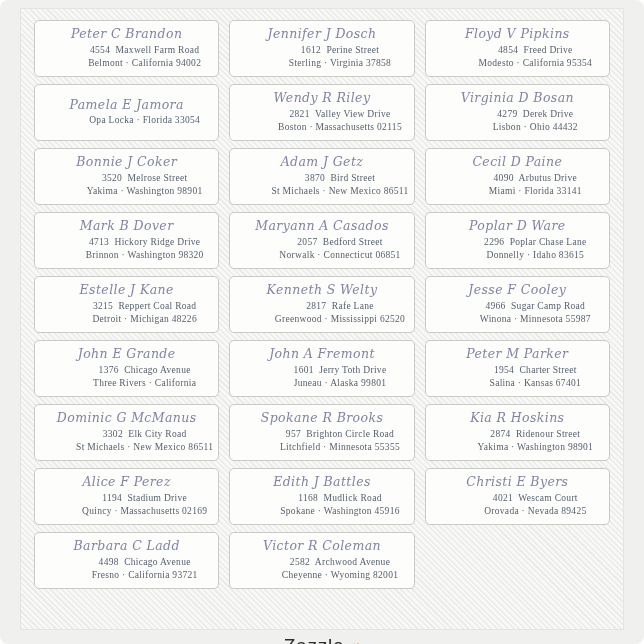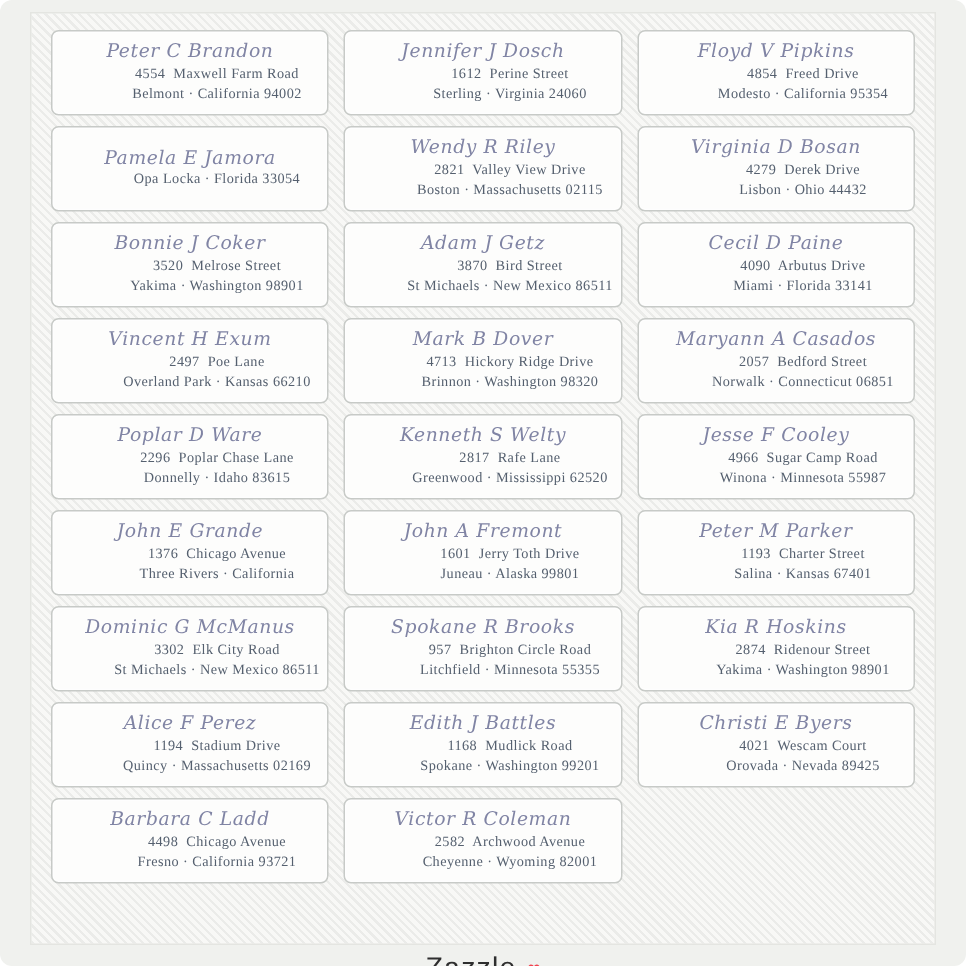--- a/index.html
+++ b/index.html
@@ -39,21 +39,21 @@
     <div class="grid">
 
       <div class="cell">
           <div class="nm">Peter C Brandon</div>
           <div class="ad">4554  Maxwell Farm Road</div>
           <div class="ad">Belmont · California 94002</div>
         </div>
       <div class="cell">
           <div class="nm">Jennifer J Dosch</div>
           <div class="ad">1612  Perine Street</div>
-          <div class="ad">Sterling · Virginia 24060</div>
+          <div class="ad">Sterling · Virginia 37858</div>
         </div>
       <div class="cell">
           <div class="nm">Floyd V Pipkins</div>
           <div class="ad">4854  Freed Drive</div>
           <div class="ad">Modesto · California 95354</div>
         </div>
 
       <div class="cell">
           <div class="nm">Pamela E Jamora</div>
           <div class="ad">Opa Locka · Florida 33054</div>
@@ -79,39 +79,39 @@
           <div class="ad">3870  Bird Street</div>
           <div class="ad">St Michaels · New Mexico 86511</div>
         </div>
       <div class="cell">
           <div class="nm">Cecil D Paine</div>
           <div class="ad">4090  Arbutus Drive</div>
           <div class="ad">Miami · Florida 33141</div>
         </div>
 
       <div class="cell">
-          <div class="nm">Vincent H Exum</div>
-          <div class="ad">2497  Poe Lane</div>
-          <div class="ad">Overland Park · Kansas 66210</div>
-        </div>
-      <div class="cell">
           <div class="nm">Mark B Dover</div>
           <div class="ad">4713  Hickory Ridge Drive</div>
           <div class="ad">Brinnon · Washington 98320</div>
         </div>
       <div class="cell">
           <div class="nm">Maryann A Casados</div>
           <div class="ad">2057  Bedford Street</div>
           <div class="ad">Norwalk · Connecticut 06851</div>
         </div>
 
       <div class="cell">
           <div class="nm">Poplar D Ware</div>
           <div class="ad">2296  Poplar Chase Lane</div>
           <div class="ad">Donnelly · Idaho 83615</div>
+        </div>
+      <div class="cell">
+          <div class="nm">Estelle J Kane</div>
+          <div class="ad">3215  Reppert Coal Road</div>
+          <div class="ad">Detroit · Michigan 48226</div>
         </div>
       <div class="cell">
           <div class="nm">Kenneth S Welty</div>
           <div class="ad">2817  Rafe Lane</div>
           <div class="ad">Greenwood · Mississippi 62520</div>
         </div>
 
       <div class="cell">
           <div class="nm">Jesse F Cooley</div>
           <div class="ad">4966  Sugar Camp Road</div>
@@ -123,21 +123,21 @@
           <div class="ad">Three Rivers · California</div>
         </div>
       <div class="cell">
           <div class="nm">John A Fremont</div>
           <div class="ad">1601  Jerry Toth Drive</div>
           <div class="ad">Juneau · Alaska 99801</div>
         </div>
 
       <div class="cell">
           <div class="nm">Peter M Parker</div>
-          <div class="ad">1193  Charter Street</div>
+          <div class="ad">1954  Charter Street</div>
           <div class="ad">Salina · Kansas 67401</div>
         </div>
       <div class="cell">
           <div class="nm">Dominic G McManus</div>
           <div class="ad">3302  Elk City Road</div>
           <div class="ad">St Michaels · New Mexico 86511</div>
         </div>
       <div class="cell">
           <div class="nm">Spokane R Brooks</div>
           <div class="ad">957  Brighton Circle Road</div>
@@ -150,21 +150,21 @@
           <div class="ad">Yakima · Washington 98901</div>
         </div>
       <div class="cell">
           <div class="nm">Alice F Perez</div>
           <div class="ad">1194  Stadium Drive</div>
           <div class="ad">Quincy · Massachusetts 02169</div>
         </div>
       <div class="cell">
           <div class="nm">Edith J Battles</div>
           <div class="ad">1168  Mudlick Road</div>
-          <div class="ad">Spokane · Washington 99201</div>
+          <div class="ad">Spokane · Washington 45916</div>
         </div>
 
       <div class="cell">
           <div class="nm">Christi E Byers</div>
           <div class="ad">4021  Wescam Court</div>
           <div class="ad">Orovada · Nevada 89425</div>
         </div>
       <div class="cell">
           <div class="nm">Barbara C Ladd</div>
           <div class="ad">4498  Chicago Avenue</div>

